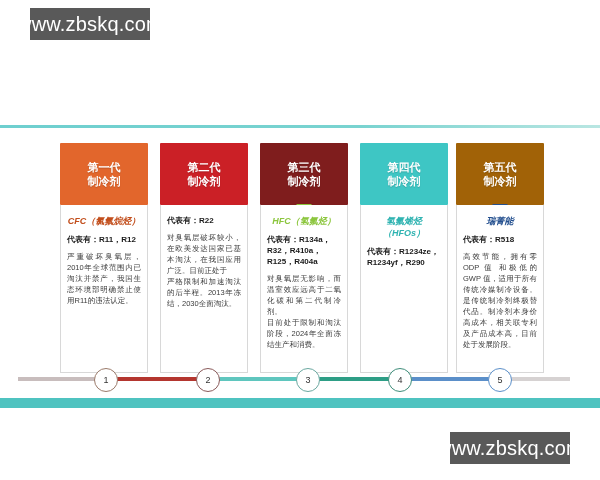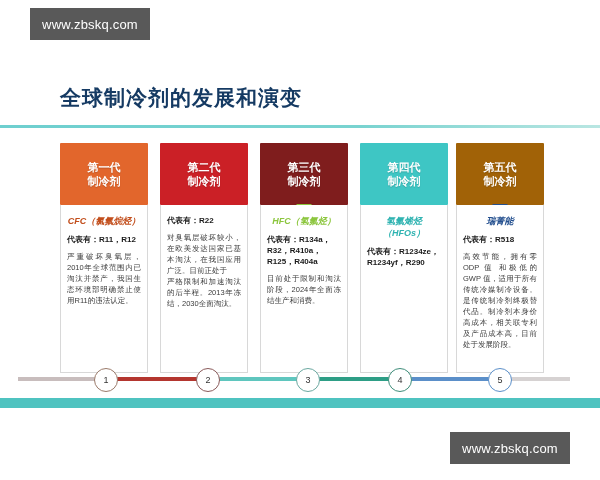--- a/index.html
+++ b/index.html
@@ -8,21 +8,21 @@
     background:#ffffff;
     font-family:"Liberation Sans","DejaVu Sans",sans-serif;
     position:relative;
   }
   .page{position:absolute;inset:0;background:#fff;}
 
   
   .watermark{
     position:absolute;background:#595959;color:#fff;
     display:flex;align-items:center;justify-content:center;
-    font-size:13px;letter-spacing:.2px;
+    font-size:20px;letter-spacing:.2px;
   }
   .wm-top{left:30px;top:8px;width:120px;height:32px;}
   .wm-bottom{left:450px;top:432px;width:120px;height:32px;}
 
   
   .top-rule{position:absolute;left:0;top:125px;width:600px;height:3px;
     background:linear-gradient(90deg,#6ecfcf 0%, #79d3d0 60%, #b9e6e2 100%);}
   .bottom-rule{position:absolute;left:0;top:398px;width:600px;height:10px;
     background:#4fc3c0;}
 
@@ -79,21 +79,20 @@
 <body>
 
 <div class="page">
 
   <div class="watermark wm-top">
     <span>www.zbskq.com</span>
   </div>
 
   <div class="top-rule"></div>
 
-  <div class="title">全球制冷剂的发展和演变</div>
 
   <div class="cols">
 
     <div class="col">
       <div class="head" style="background:#E2662C;color:#E2662C">
         <div style="color:#fff">第一代</div>
         <div style="color:#fff">制冷剂</div>
         <div class="notch"></div>
       </div>
       <div class="body">
@@ -119,20 +118,21 @@
 
     <div class="col">
       <div class="head" style="background:#7f1d1d;color:#8CC63E">
         <div style="color:#fff">第三代</div>
         <div style="color:#fff">制冷剂</div>
         <div class="notch"></div>
       </div>
       <div class="body">
         <div class="sub" style="color:#8CC63E">HFC（氢氟烃）</div>
         <div class="rep">代表有：R134a，R32，R410a，R125，R404a</div>
+        <div class="desc">对臭氧层无影响，而温室效应远高于二氧化碳和第二代制冷剂。</div>
         <div class="desc hl">目前处于限制和淘汰阶段，2024年全面冻结生产和消费。</div>
       </div>
     </div>
 
     <div class="col">
       <div class="head" style="background:#3EC6C4;color:#3EC6C4">
         <div style="color:#fff">第四代</div>
         <div style="color:#fff">制冷剂</div>
         <div class="notch"></div>
       </div>

